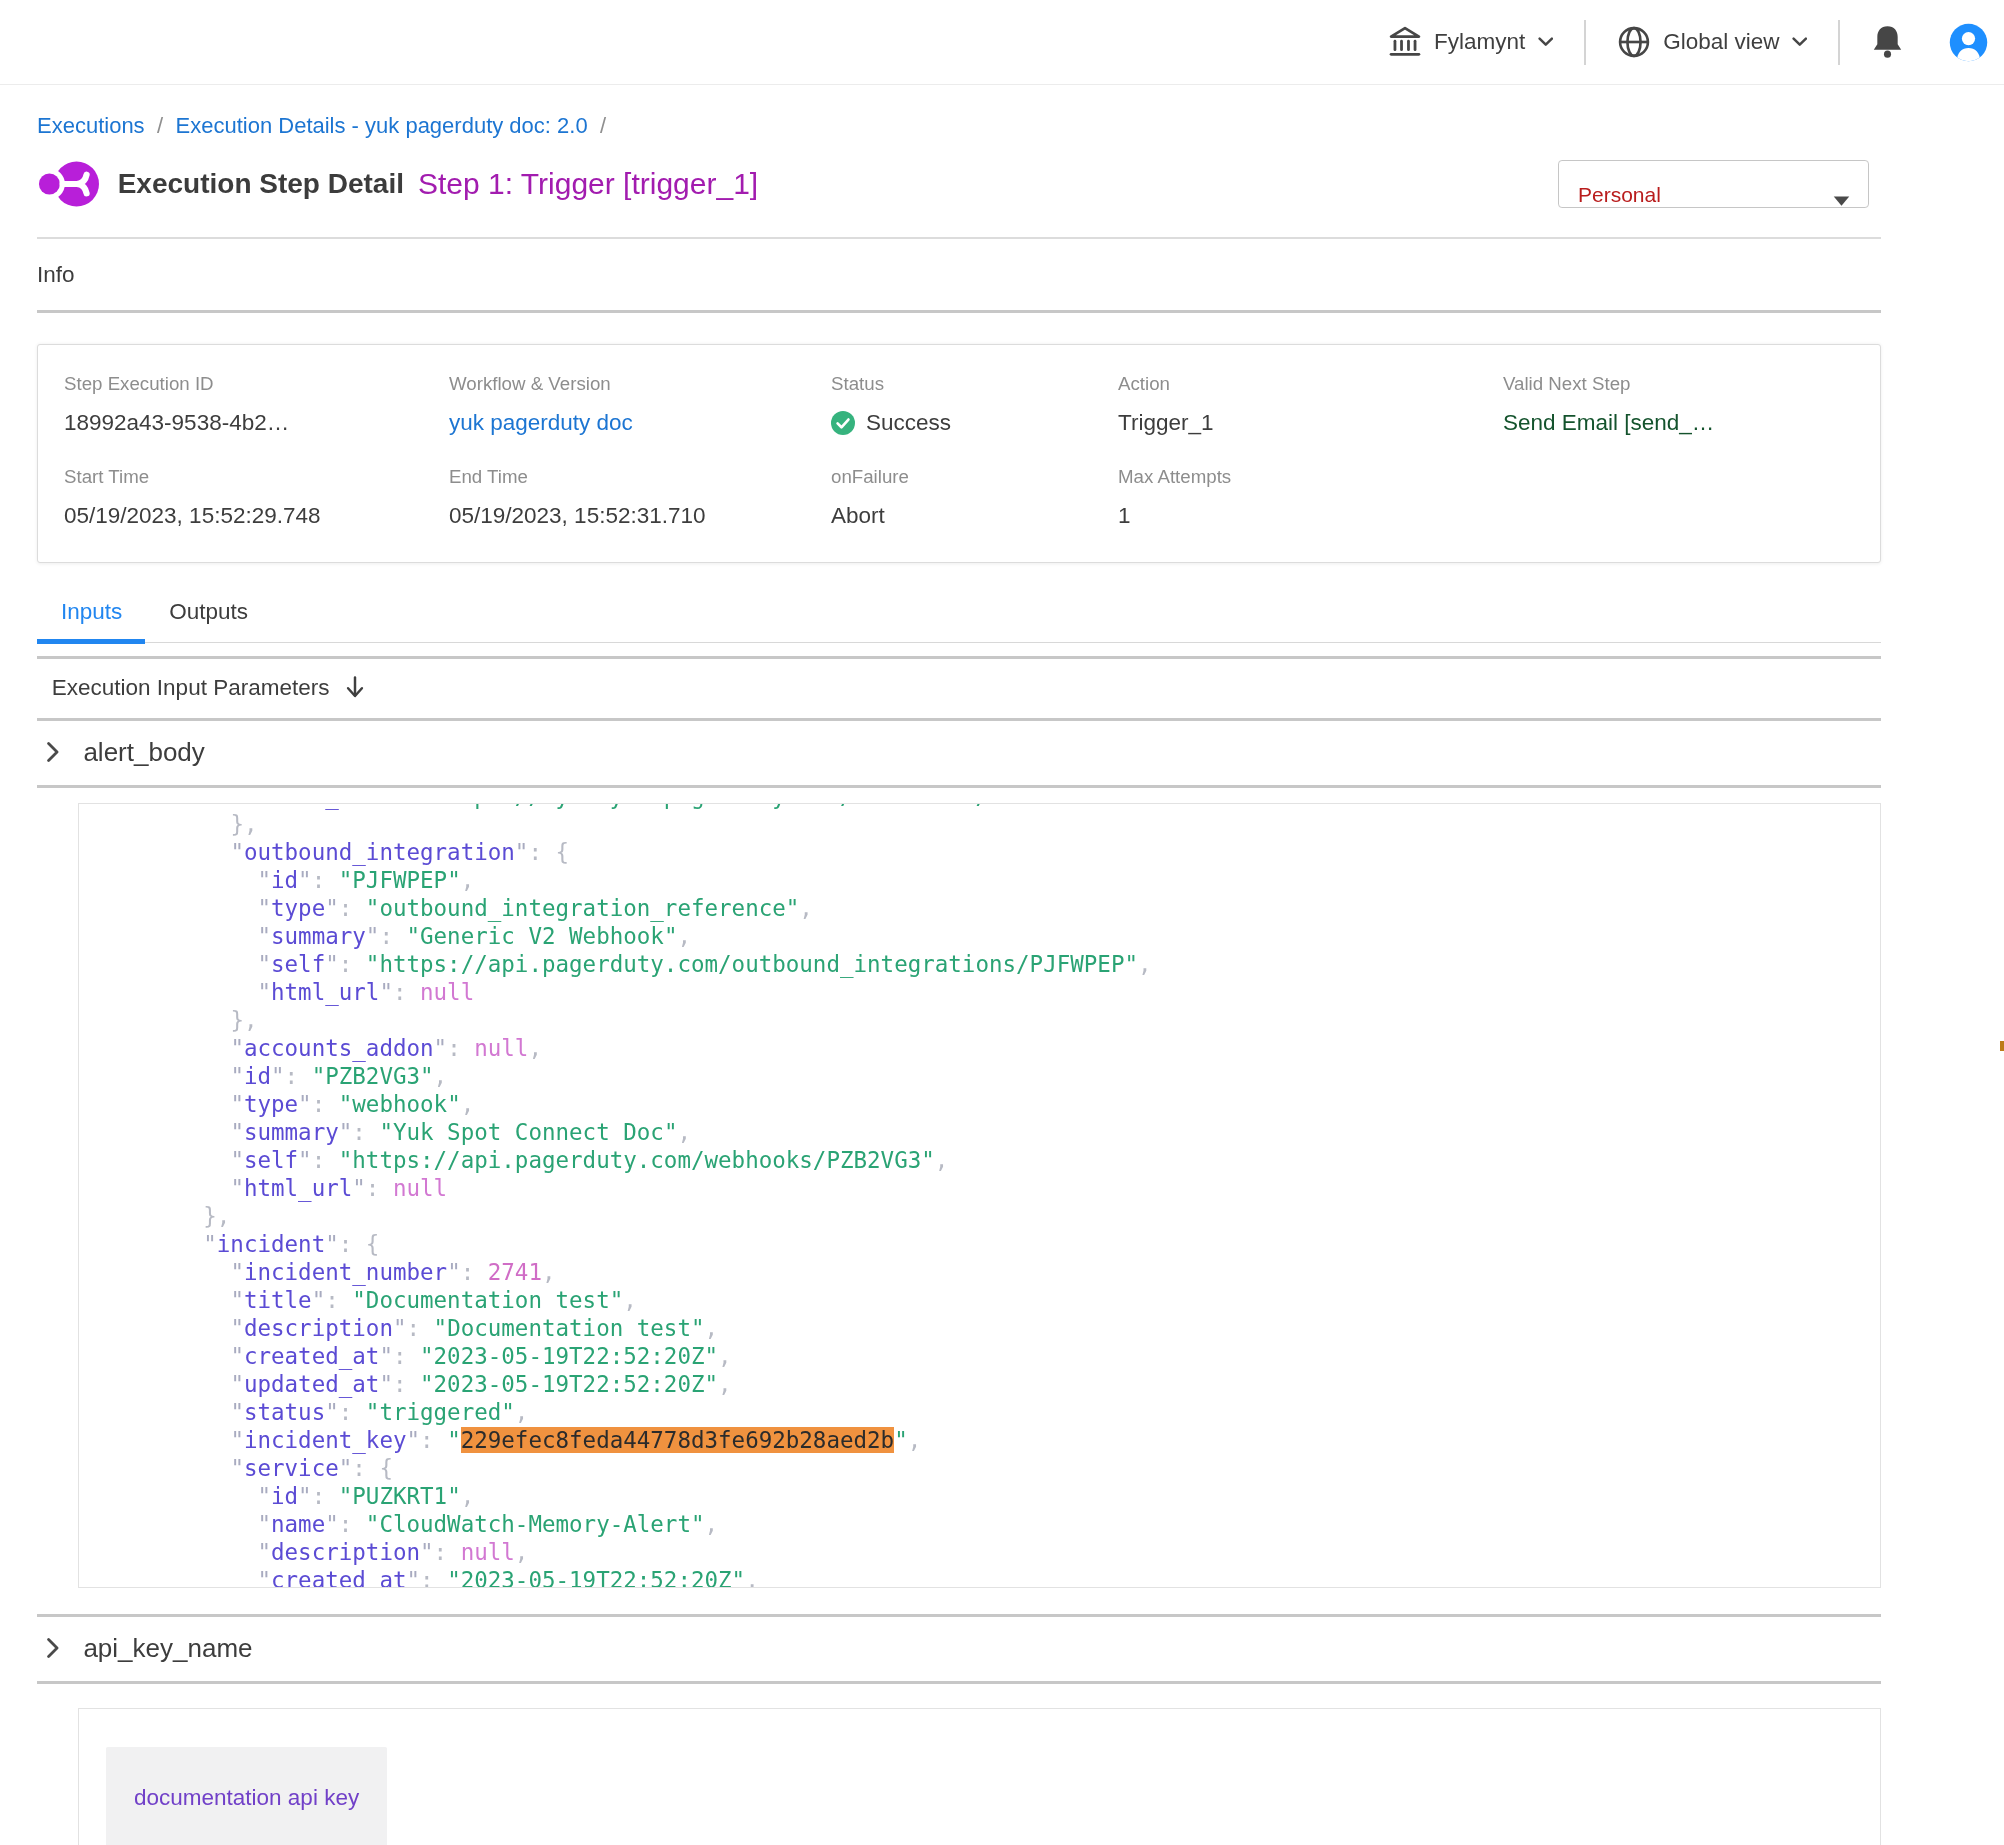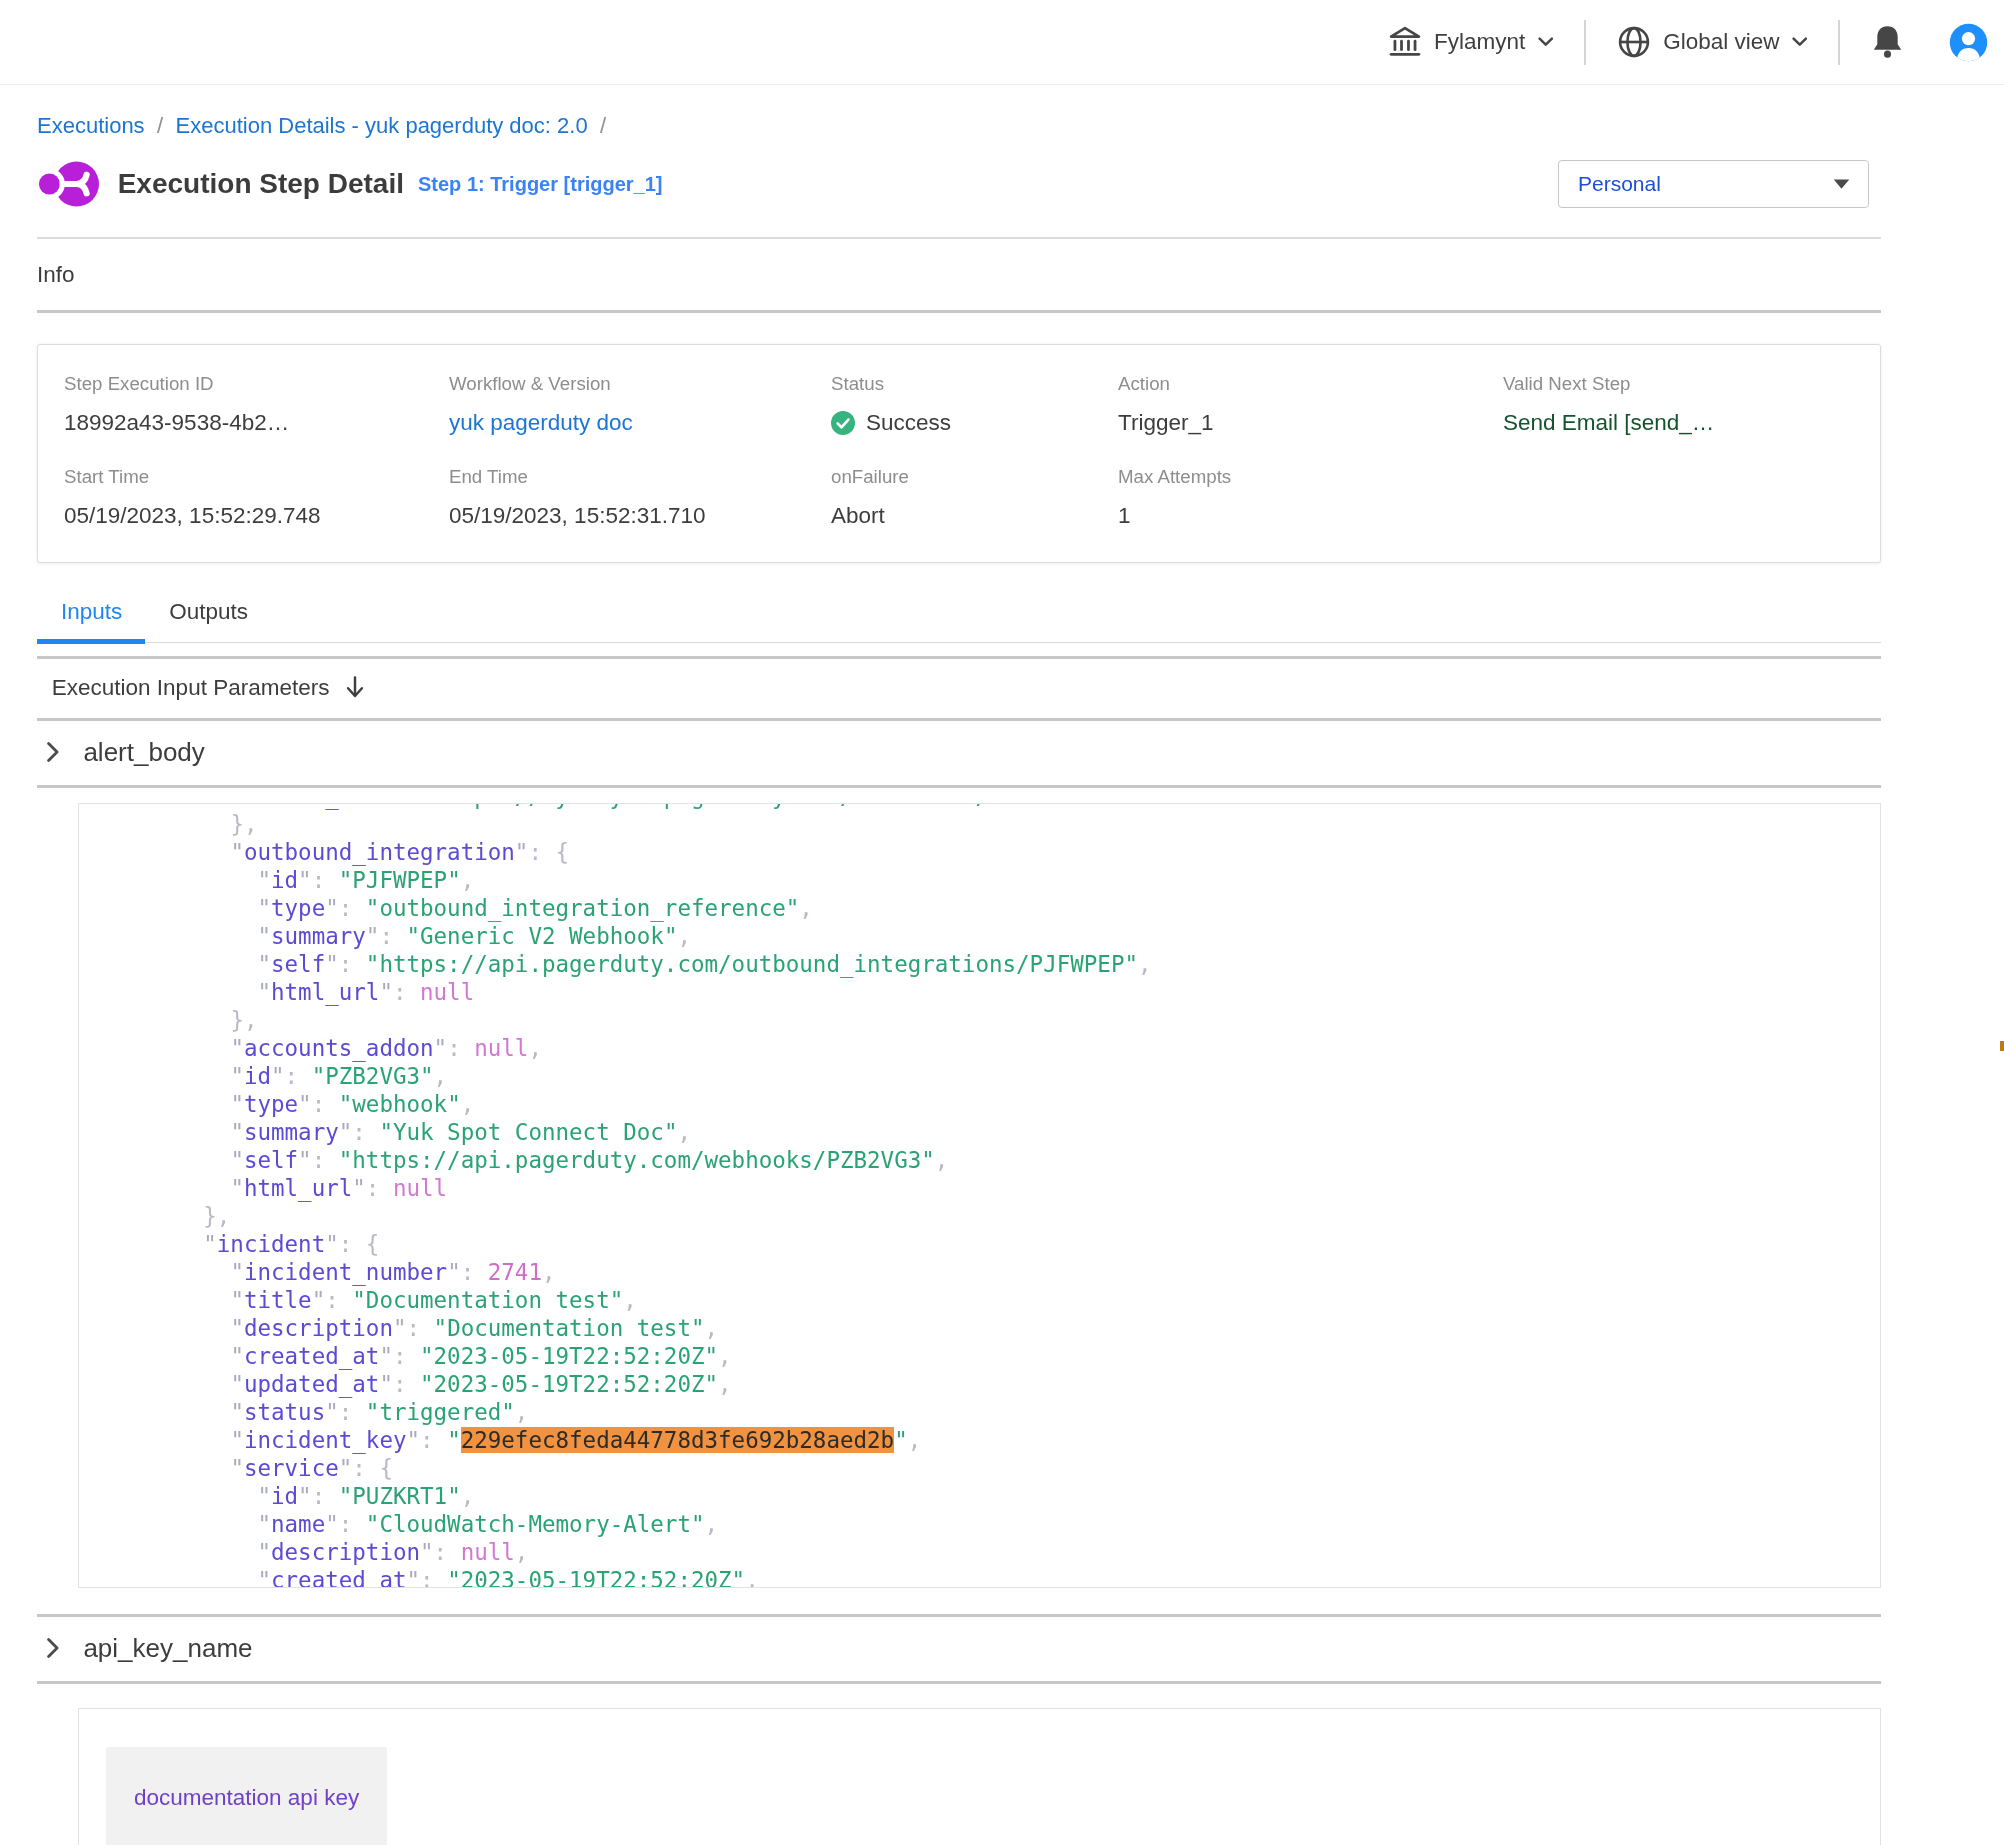--- a/index.html
+++ b/index.html
@@ -20,25 +20,25 @@
   .bellwrap { margin-right:45px; cursor:pointer; }
   .avatar { cursor:pointer; }
   
   .content { margin:0 124px 0 37px; position:relative; }
   .breadcrumb { margin-top:28px; font-size:22px; display:flex; gap:12.4px; align-items:baseline; }
   .breadcrumb a { color:#1c75d2; text-decoration:none; cursor:pointer; }
   .breadcrumb .sep { color:#8f8f8f; }
   .title-row { margin-top:14px; display:flex; align-items:center; }
   .logo-badge { width:62px; height:62px; flex:0 0 auto; }
   .page-title { font-size:28px; font-weight:bold; color:#3c3c3c; margin-left:18.7px; }
-  .page-subtitle { font-size:20px; font-weight:700; color:#3b82f6; margin-left:14px; }
+  .page-subtitle { font-size:30px; font-weight:400; color:#a21caf; margin-left:14px; }
   .select {
     margin-left:auto; margin-right:11.7px; width:311px; height:48px;
-    border:1.6px solid #c6c6c6; border-radius:3.9px; display:flex; align-items:center;
-    padding:0 18.7px; font-size:21px; color:#1d4ed8; cursor:pointer; background:#fff;
+    border:1.6px solid #c6c6c6; border-radius:3.9px; display:flex; align-items:flex-end;
+    padding:0 18.7px; font-size:21px; color:#b91c1c; cursor:pointer; background:#fff;
   }
   .select .caret { margin-left:auto; }
   .rule-thin { height:1.6px; background:#dcdcdc; margin-top:22px; }
   .rule { height:3.1px; background:#c7c7c7; }
   .info-heading { margin-top:23px; font-size:22.5px; color:#3c3c3c; }
   .info-heading-rule { margin-top:22px; }
   
   .info-card {
     margin-top:31px; border:0.8px solid #dcdcdc; border-radius:3px; background:#fff;
     box-shadow:0 0.8px 3.9px rgba(0,0,0,.07);

